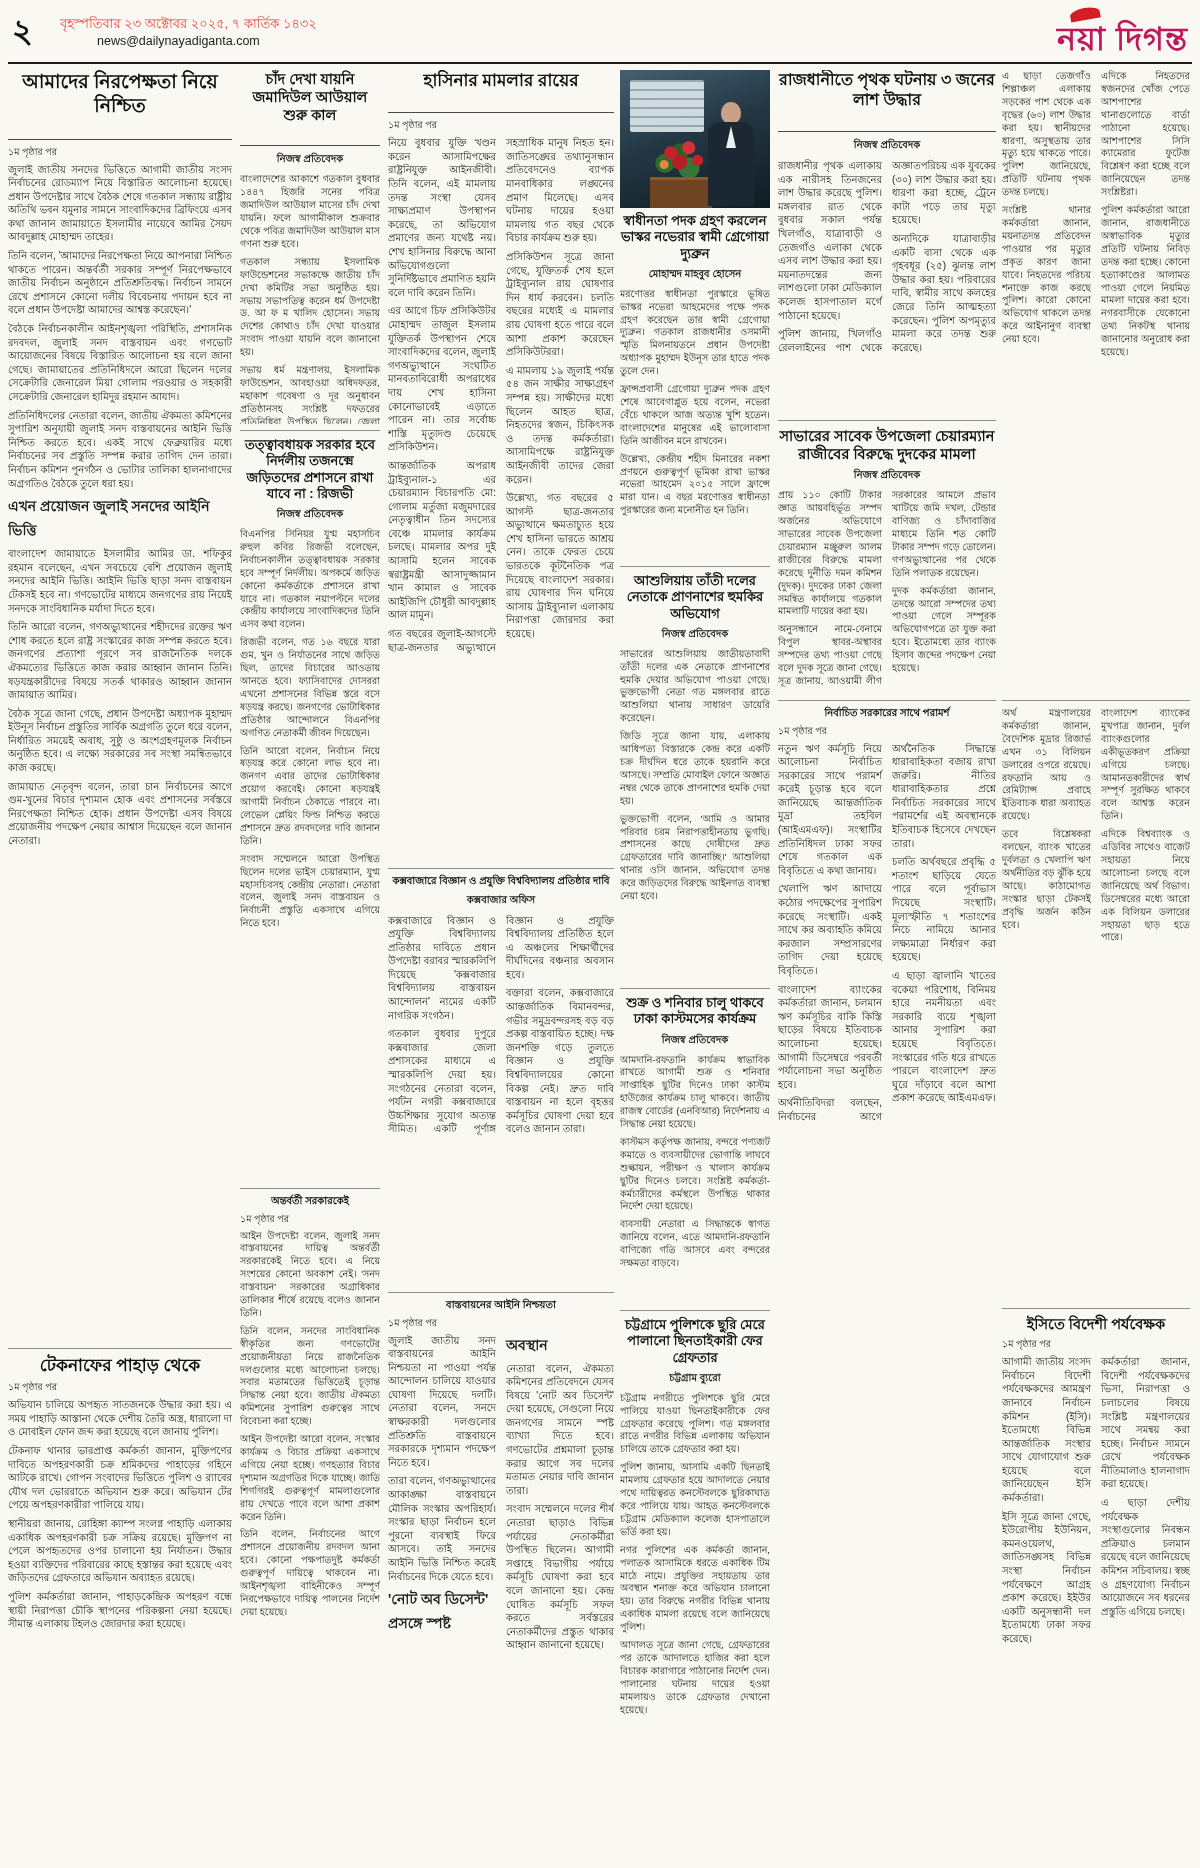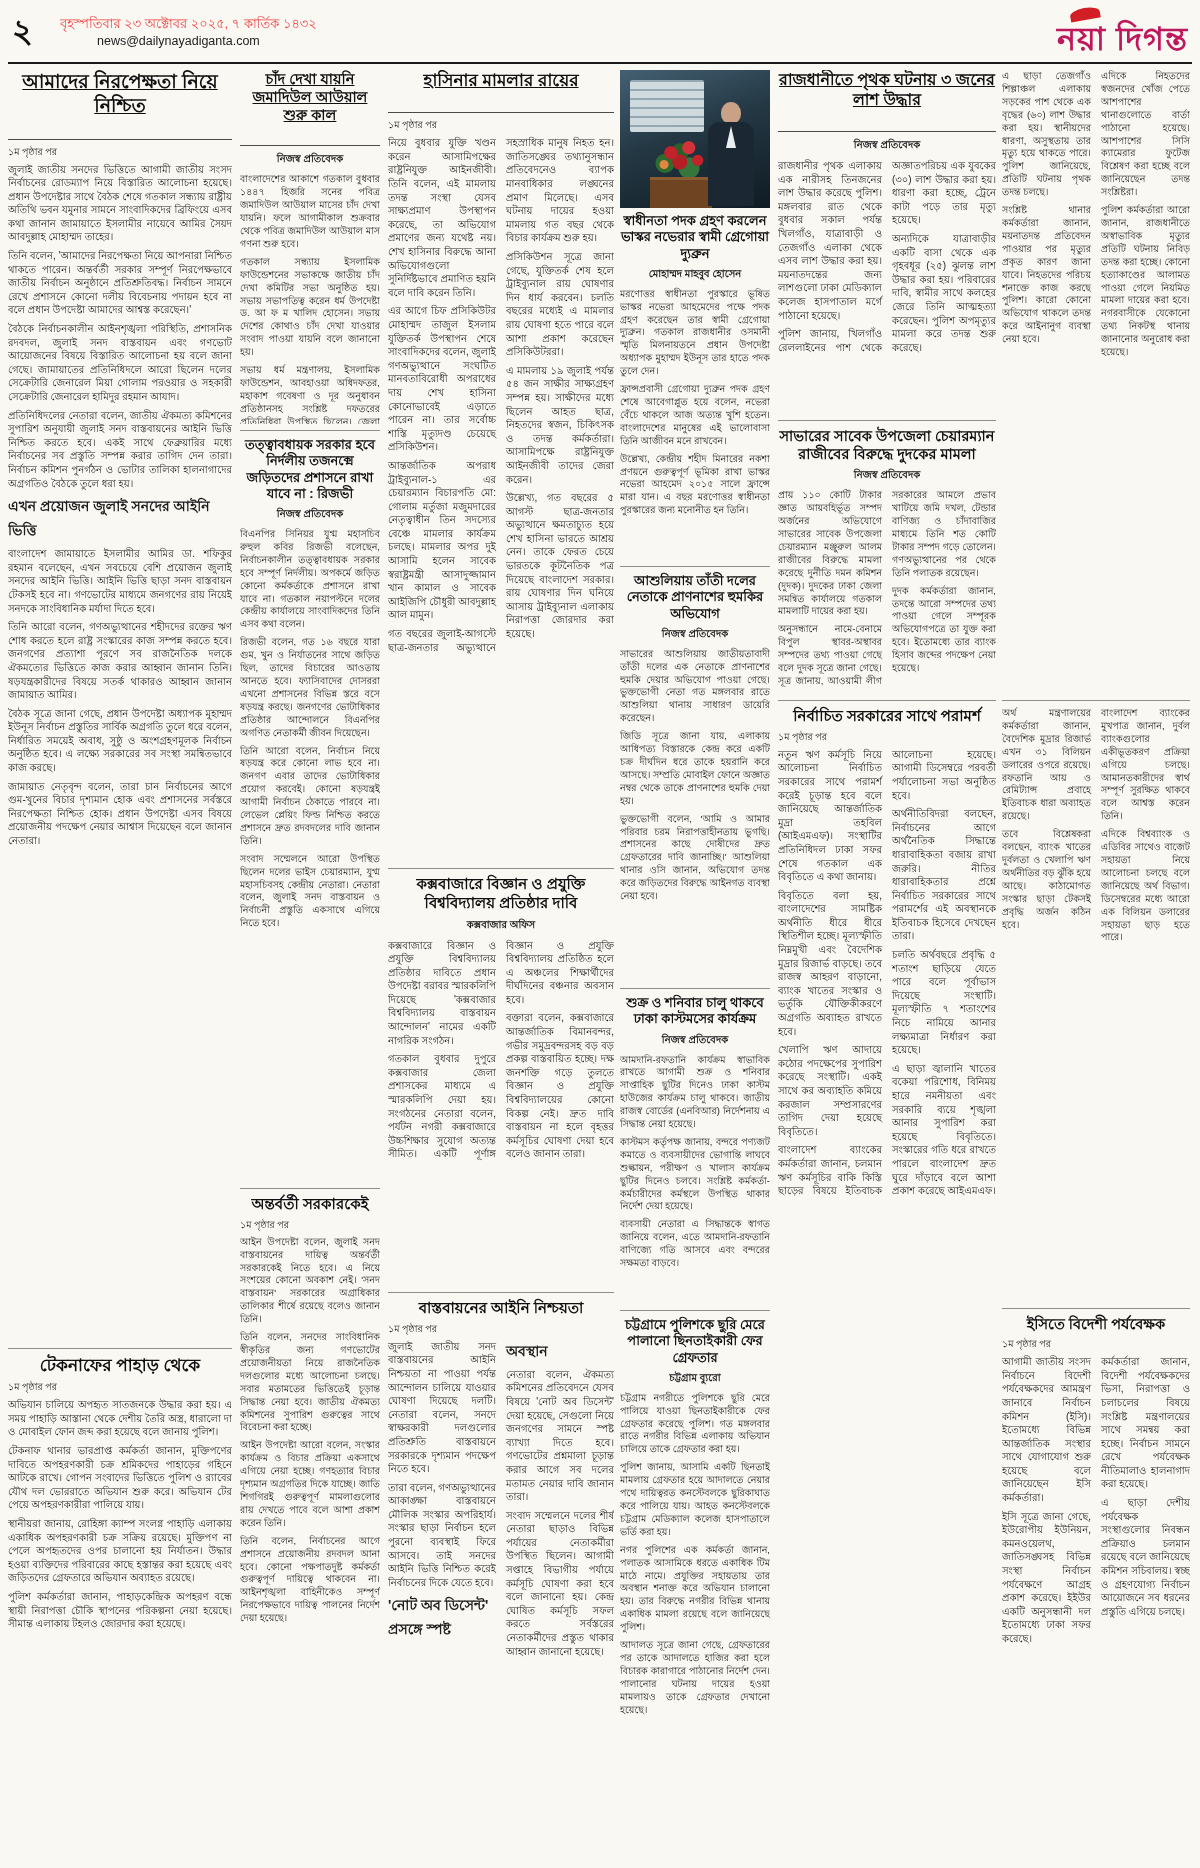--- a/index.html
+++ b/index.html
@@ -12,23 +12,23 @@
   .email{position:absolute;left:52px;top:30px;font-size:12.5px;color:#222;padding-left:37px;}
   .logo{position:absolute;right:4px;top:4px;width:190px;height:50px;}
   .logo-text{position:absolute;right:0;top:6px;font-size:32px;font-weight:bold;color:#be185d;letter-spacing:1px;}
   .logo-mark{position:absolute;right:88px;top:0;width:30px;height:12px;background:#d21f26;
              border-radius:100% 100% 0 0;transform:rotate(-10deg);}
   
   .art{position:absolute;overflow:hidden;}
   .rule-top{border-top:1px solid #8d8d8d;padding-top:6px;}
   .hl{margin:0 0 4px;font-weight:bold;color:#101010;line-height:1.25;}
   .center{text-align:center;}
-  .hl-rule{border-bottom:1px solid #4a4a4a;padding-bottom:21px;margin-bottom:5px;text-decoration:underline;}
+  .hl-rule{border-bottom:1px solid #4a4a4a;padding-bottom:21px;margin-bottom:5px;}
   .hl-19{font-size:19px;} .hl-17{font-size:17px;} .hl-16{font-size:16px;}
-  .hl-15{font-size:15px;} .hl-14{font-size:14.5px;} .hl-13{font-size:13px;}
+  .hl-15{font-size:10px;} .hl-14{font-size:14.5px;} .hl-13{font-size:13px;}
   .byline{font-weight:bold;font-size:10px;text-align:center;margin:2px 0 5px;}
   .continued{font-weight:normal;font-size:9.5px;margin:1px 0 3px;}
   .body p{font-size:10px;line-height:1.36;text-align:justify;margin:0 0 5px;}
   .body .subhead{font-weight:bold;font-size:14px;margin:3px 0 4px;}
   .cols-2{column-count:2;column-gap:10px;}
   .small .body p,.small.body p{font-size:9.5px;}
   
   .photo{position:relative;width:100%;height:138px;margin-bottom:5px;overflow:hidden;
          background:linear-gradient(160deg,#446072 0%,#243844 45%,#0f1b23 100%);}
   .ph-banner{position:absolute;left:10px;top:10px;width:74px;height:52px;background:#dde7eb;opacity:.92;
@@ -229,21 +229,20 @@
         <p>অনুসন্ধানে নামে-বেনামে বিপুল স্থাবর-অস্থাবর সম্পদের তথ্য পাওয়া গেছে বলে দুদক সূত্রে জানা গেছে। সূত্র জানায়, আওয়ামী লীগ সরকারের আমলে প্রভাব খাটিয়ে জমি দখল, টেন্ডার বাণিজ্য ও চাঁদাবাজির মাধ্যমে তিনি শত কোটি টাকার সম্পদ গড়ে তোলেন। গণঅভ্যুত্থানের পর থেকে তিনি পলাতক রয়েছেন।</p>
         <p>দুদক কর্মকর্তারা জানান, তদন্তে আরো সম্পদের তথ্য পাওয়া গেলে সম্পূরক অভিযোগপত্রে তা যুক্ত করা হবে। ইতোমধ্যে তার ব্যাংক হিসাব জব্দের পদক্ষেপ নেয়া হয়েছে।</p>
       </div>
   </section>
 
   <section class="art rule-top" style="left:778px;top:700px;width:218px;height:1160px">
     <h2 class="hl hl-15 center">নির্বাচিত সরকারের সাথে পরামর্শ</h2>
     <div class="continued">১ম পৃষ্ঠার পর</div>
     <div class="body cols-2">
         <p>নতুন ঋণ কর্মসূচি নিয়ে আলোচনা নির্বাচিত সরকারের সাথে পরামর্শ করেই চূড়ান্ত হবে বলে জানিয়েছে আন্তর্জাতিক মুদ্রা তহবিল (আইএমএফ)। সংস্থাটির প্রতিনিধিদল ঢাকা সফর শেষে গতকাল এক বিবৃতিতে এ কথা জানায়।</p>
-        <p>বিবৃতিতে বলা হয়, বাংলাদেশের সামষ্টিক অর্থনীতি ধীরে ধীরে স্থিতিশীল হচ্ছে। মূল্যস্ফীতি নিম্নমুখী এবং বৈদেশিক মুদ্রার রিজার্ভ বাড়ছে। তবে রাজস্ব আহরণ বাড়ানো, ব্যাংক খাতের সংস্কার ও ভর্তুকি যৌক্তিকীকরণে অগ্রগতি অব্যাহত রাখতে হবে।</p>
         <p>খেলাপি ঋণ আদায়ে কঠোর পদক্ষেপের সুপারিশ করেছে সংস্থাটি। একই সাথে কর অব্যাহতি কমিয়ে করজাল সম্প্রসারণের তাগিদ দেয়া হয়েছে বিবৃতিতে।</p>
         <p>বাংলাদেশ ব্যাংকের কর্মকর্তারা জানান, চলমান ঋণ কর্মসূচির বাকি কিস্তি ছাড়ের বিষয়ে ইতিবাচক আলোচনা হয়েছে। আগামী ডিসেম্বরে পরবর্তী পর্যালোচনা সভা অনুষ্ঠিত হবে।</p>
         <p>অর্থনীতিবিদরা বলছেন, নির্বাচনের আগে অর্থনৈতিক সিদ্ধান্তে ধারাবাহিকতা বজায় রাখা জরুরি। নীতির ধারাবাহিকতার প্রশ্নে নির্বাচিত সরকারের সাথে পরামর্শের এই অবস্থানকে ইতিবাচক হিসেবে দেখছেন তারা।</p>
         <p>চলতি অর্থবছরে প্রবৃদ্ধি ৫ শতাংশ ছাড়িয়ে যেতে পারে বলে পূর্বাভাস দিয়েছে সংস্থাটি। মূল্যস্ফীতি ৭ শতাংশের নিচে নামিয়ে আনার লক্ষ্যমাত্রা নির্ধারণ করা হয়েছে।</p>
         <p>এ ছাড়া জ্বালানি খাতের বকেয়া পরিশোধ, বিনিময় হারে নমনীয়তা এবং সরকারি ব্যয়ে শৃঙ্খলা আনার সুপারিশ করা হয়েছে বিবৃতিতে। সংস্কারের গতি ধরে রাখতে পারলে বাংলাদেশ দ্রুত ঘুরে দাঁড়াবে বলে আশা প্রকাশ করেছে আইএমএফ।</p>
       </div>
   </section>
 
   <section class="art small" style="left:1002px;top:70px;width:188px;height:622px">
     <div class="body cols-2">

